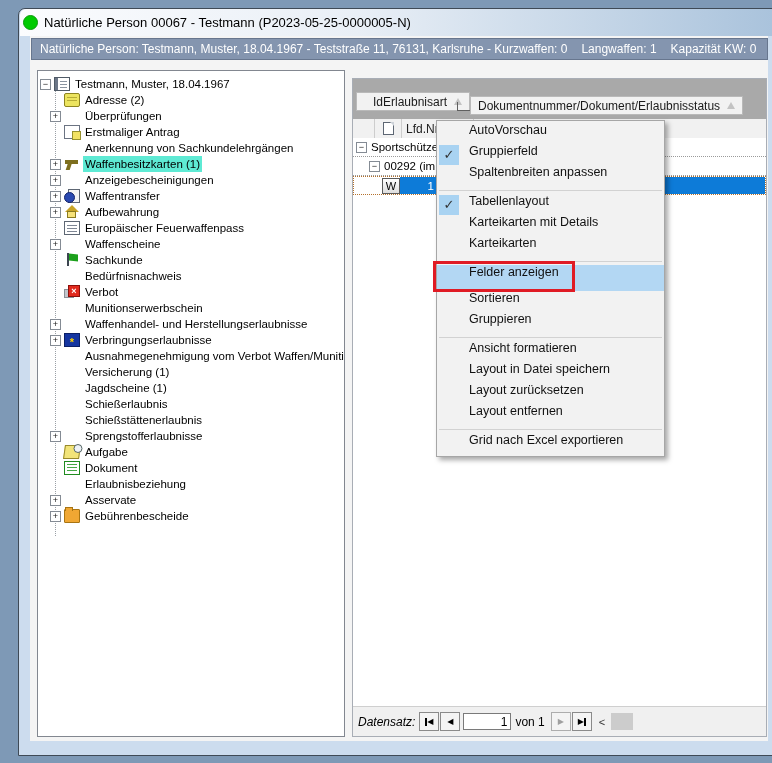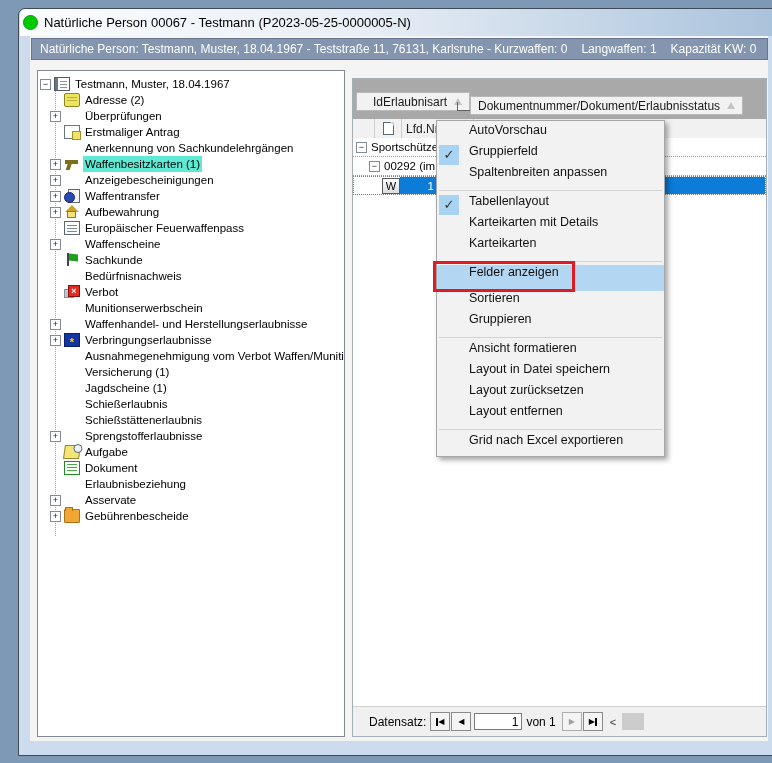--- a/index.html
+++ b/index.html
@@ -123,21 +123,21 @@
         border:1px solid #5a5a5a;box-sizing:border-box;text-align:center;font-size:11px;
         line-height:14px;color:#000;}
   .bluebar{flex:1;height:17px;background:#0d7bd8;display:flex;align-items:center;margin-left:0;}
   .bluecell1{width:34px;text-align:right;color:#fff;font-size:11.5px;padding-right:3px;flex:none;}
   .bluediv{width:1px;height:17px;background:#cfe2f4;flex:none;}
   .bluerest{flex:1;height:17px;background:#0d7bd8;}
 
   
   .navigator{position:absolute;left:0;right:0;bottom:0;height:29px;background:#f0f0f0;
              border-top:1px solid #cfcfcf;display:flex;align-items:center;font-size:12px;color:#000;}
-  .navlabel{margin-left:16px;margin-right:4px;}
+  .navlabel{margin-left:5px;margin-right:4px;font-style:italic;}
   .navbtn{width:20px;height:19px;background:#f4f4f4;border:1px solid #8a8a8a;box-sizing:border-box;
           display:flex;align-items:center;justify-content:center;margin-right:1px;}
   .navbtn .tri{font-size:8px;line-height:8px;color:#000;}
   .navbtn .bar{width:2px;height:8px;background:#000;}
   .navbtn.disabled{border-color:#adadad;}
   .navbtn.disabled .tri{color:#a0a0a0;}
   .navtext{width:48px;height:17px;background:#fff;border:1px solid #7a7a7a;box-sizing:border-box;
            text-align:right;font-size:12px;padding:0 3px;line-height:16px;margin:0 2px;}
   .navcount{margin:0 6px 0 2px;}
   .hscroll-arrow{color:#333;font-size:11px;margin-left:6px;}

